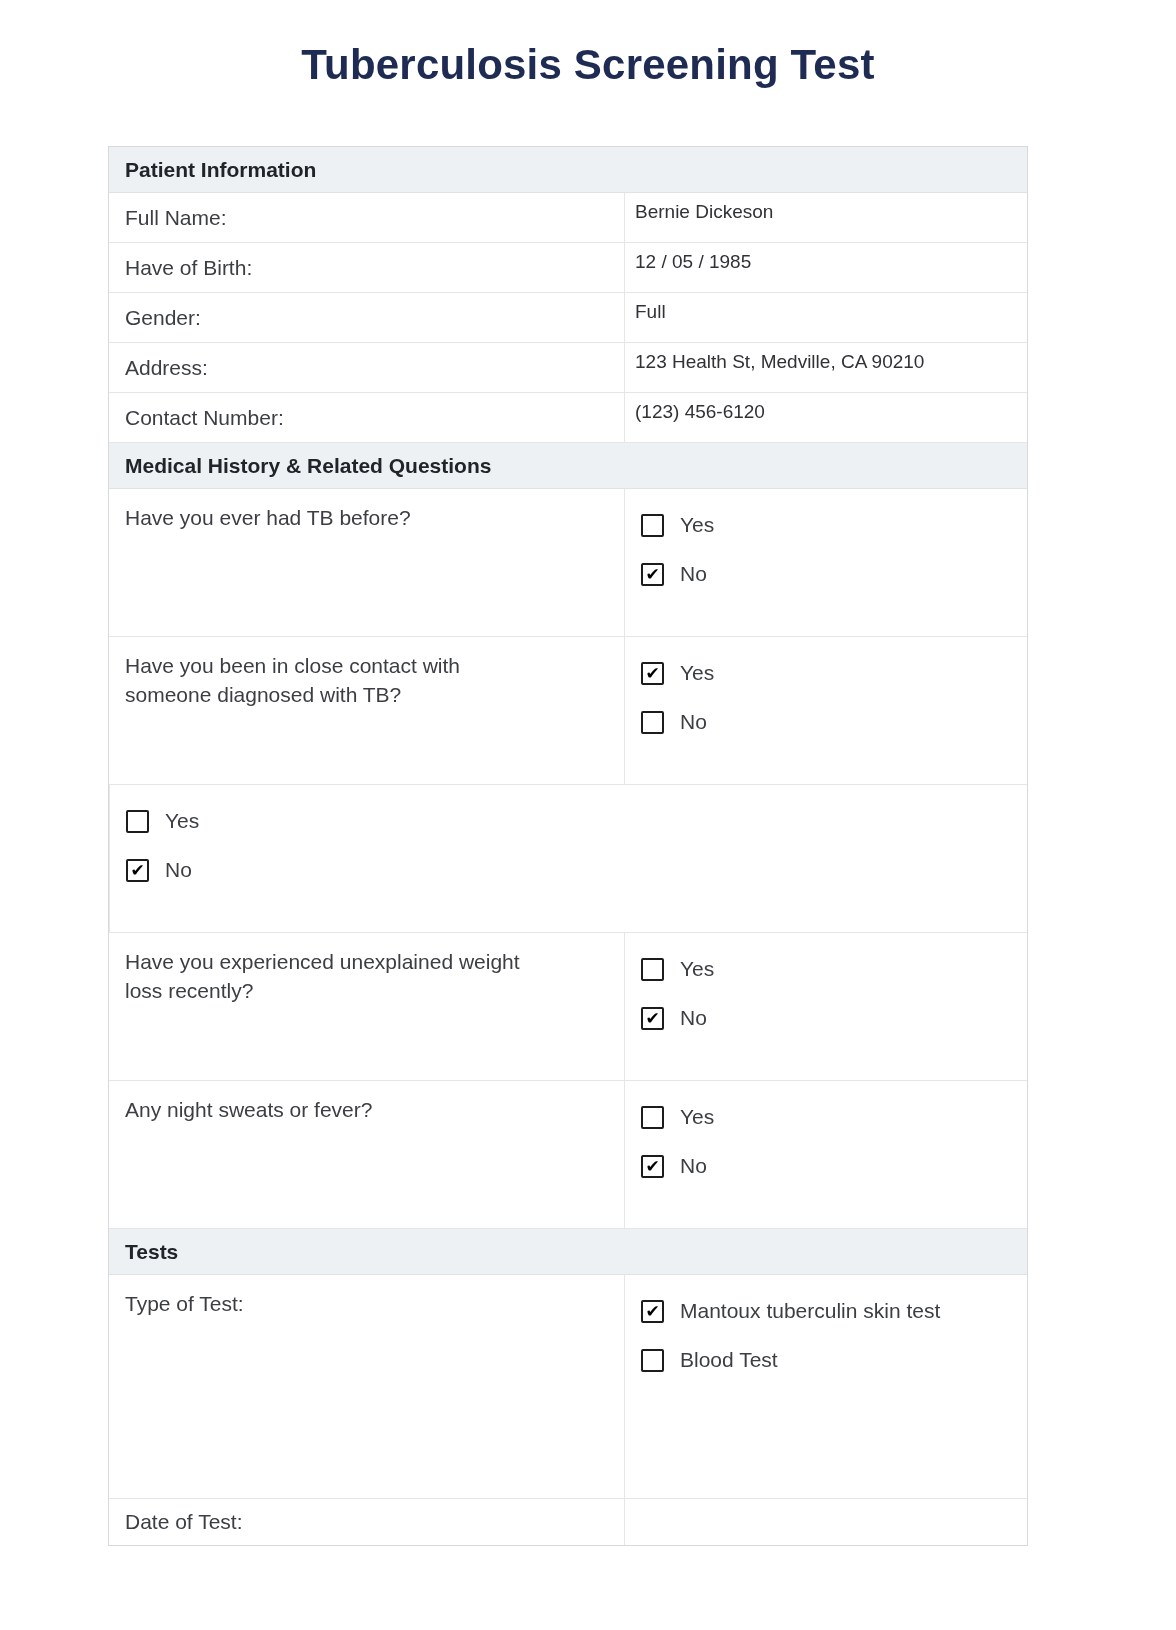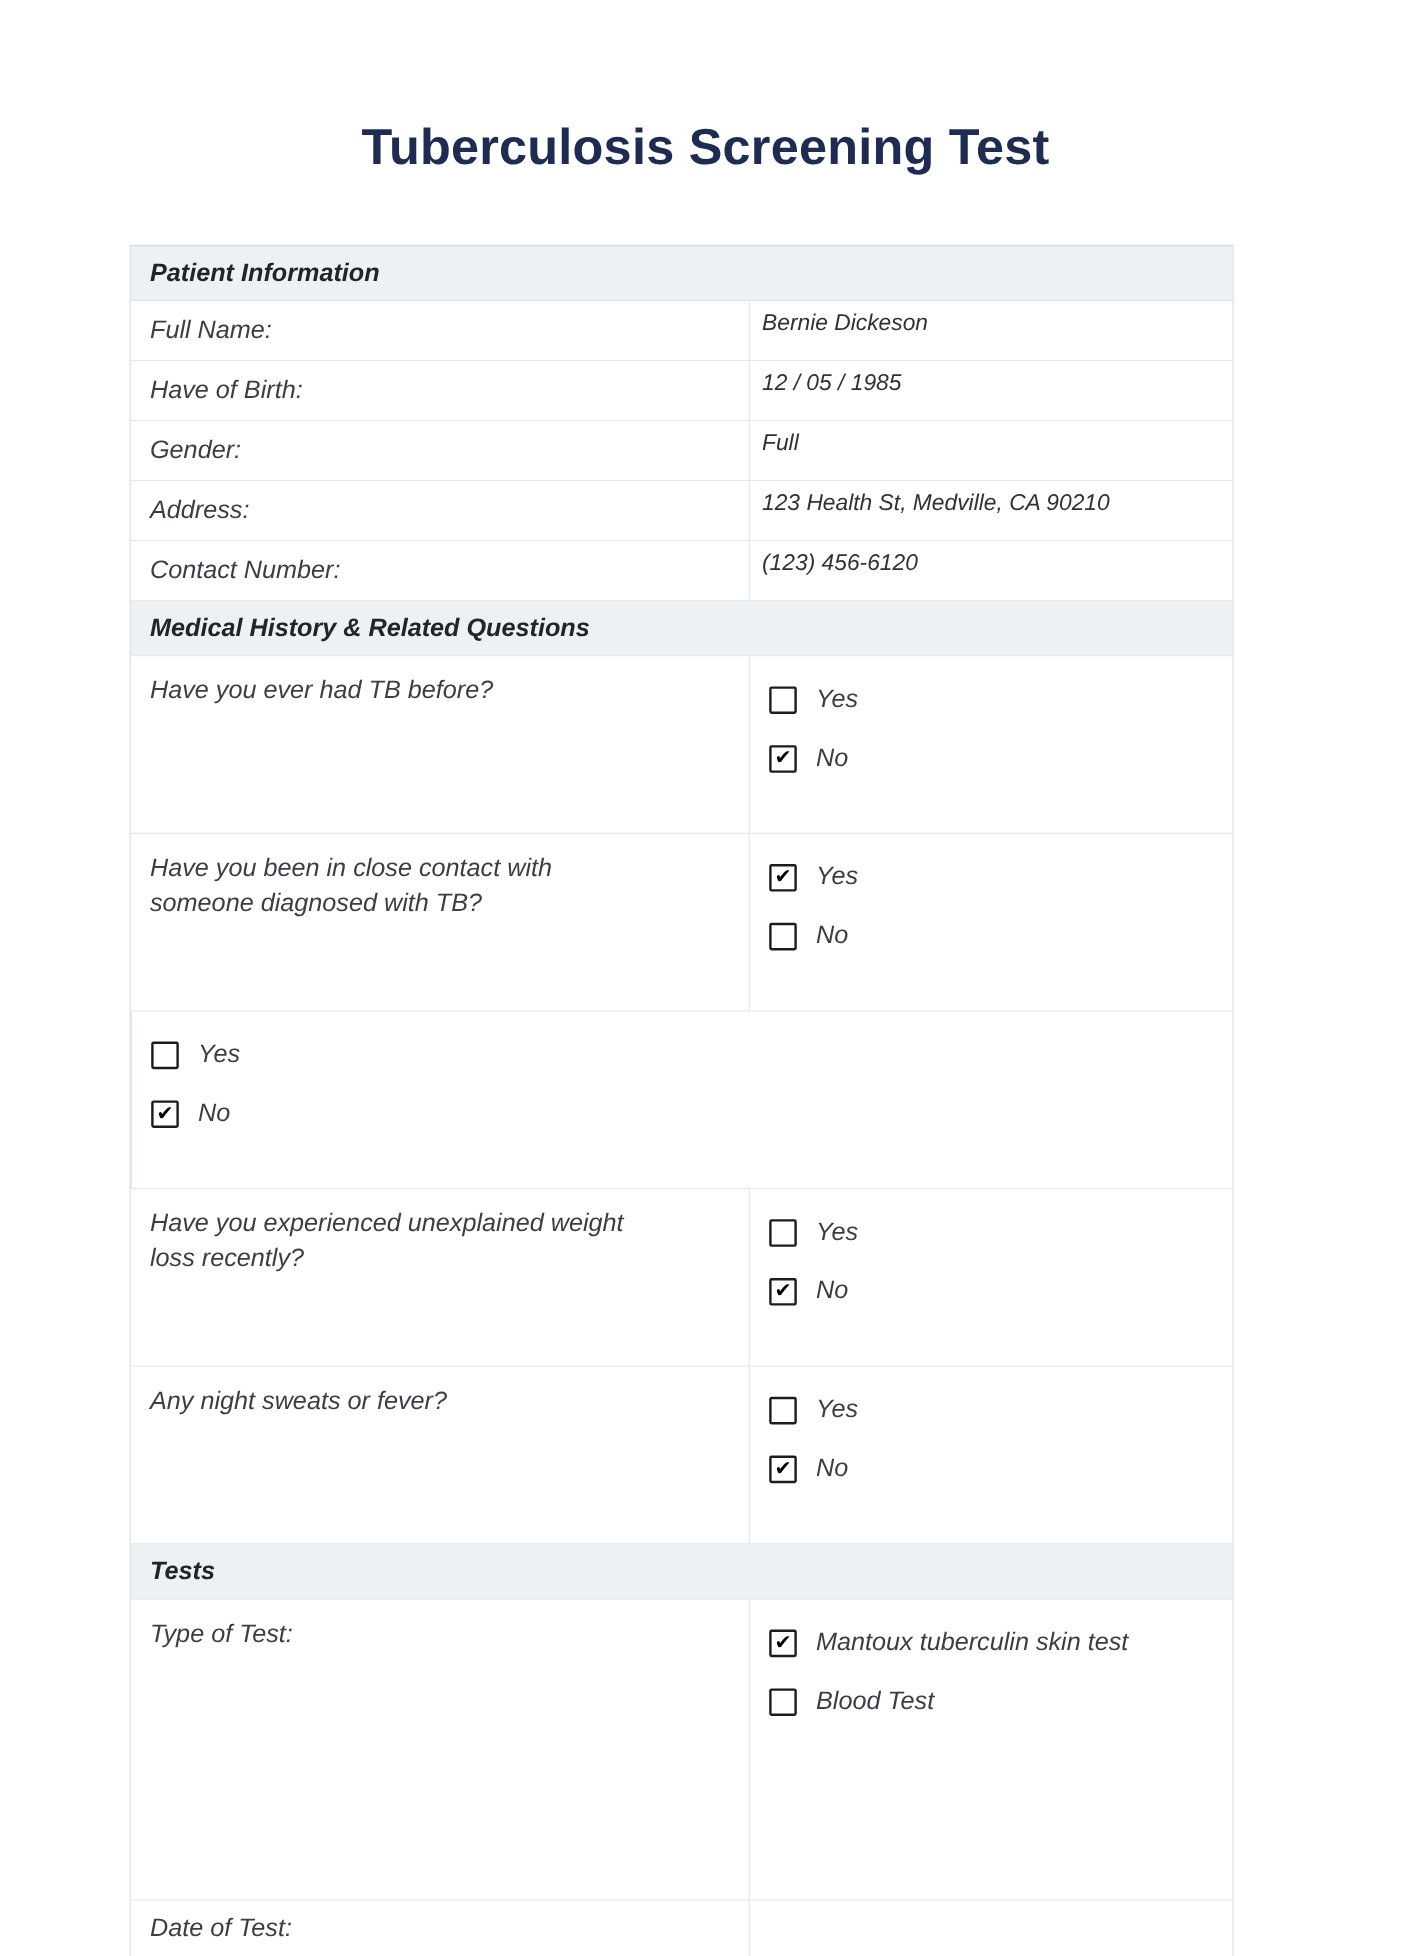--- a/index.html
+++ b/index.html
@@ -4,35 +4,34 @@
 <style>
   * { box-sizing: border-box; margin: 0; padding: 0; }
   html, body { background: #ffffff; }
   body {
     width: 1176px;
     height: 1630px;
     font-family: "Liberation Sans", "DejaVu Sans", sans-serif;
     color: #303236;
   }
   .page-title {
-    padding-top: 99px;
+    padding-top: 41px;
     text-align: center;
     font-size: 42px;
     line-height: 48px;
     font-weight: 700;
     color: #1e2b52;
     letter-spacing: 0.2px;
     font-family: "Liberation Sans", sans-serif;
   }
   .form-table {
     margin: 57px 0 0 108px;
     width: 920px;
     border: 1px solid #d7d9dc;
     background: #ffffff;
-    font-style: italic;
   }
   .section-header {
     height: 46px;
     background: #eef1f4;
     display: flex;
     align-items: center;
     padding: 0 16px;
     font-size: 21px;
     font-weight: 700;
     color: #212429;
@@ -87,21 +86,21 @@
     font-weight: 700;
     color: #000000;
     line-height: 1;
     cursor: pointer;
   }
   .opt-label {
     margin-left: 16px;
     font-size: 21px;
     color: #3b3e43;
   }
-  .tests-row { height: 251px; justify-content: center; }
+  .tests-row { height: 224px; justify-content: center; }
   .date-row { height: 46px; }
 </style>
 </head>
 <body>
 
 <div>
   <h1 class="page-title">Tuberculosis Screening Test</h1>
 
   <div class="form-table">
 

